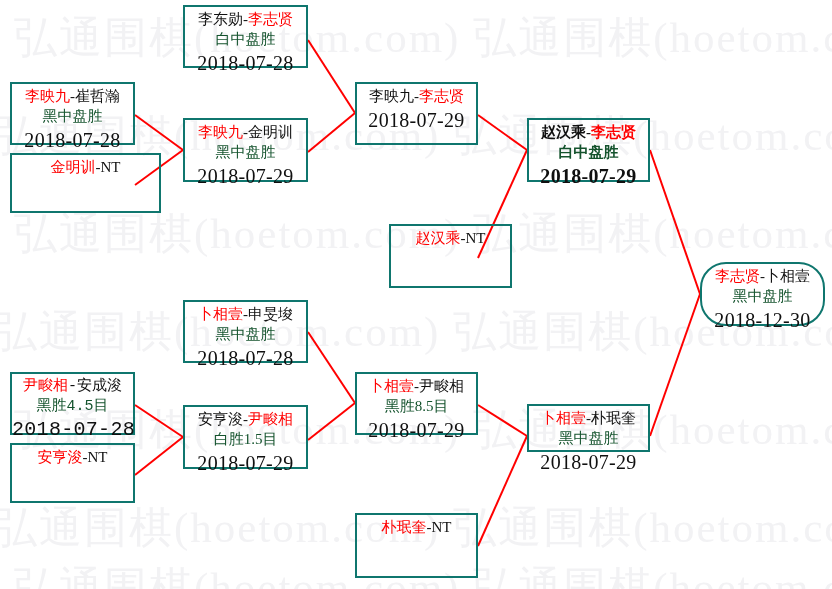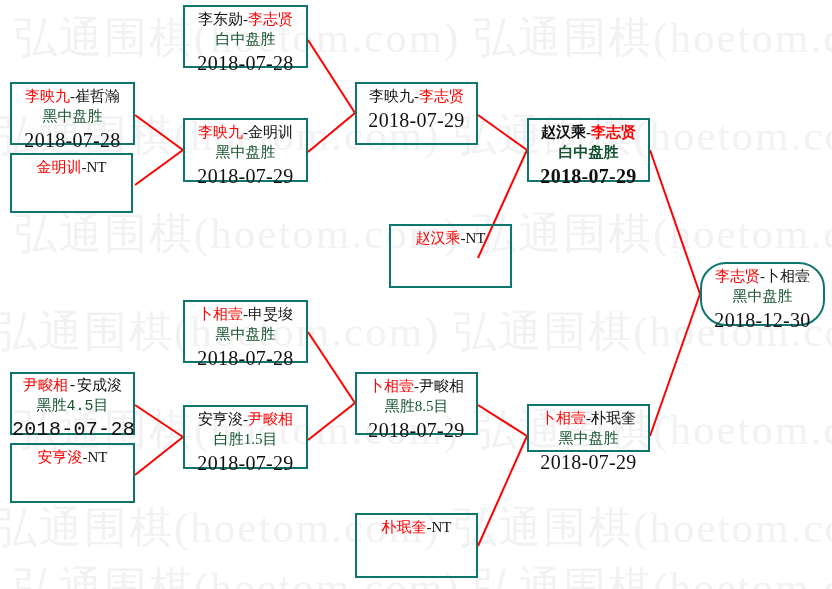--- a/index.html
+++ b/index.html
@@ -124,21 +124,21 @@
       <div class="match-box" style="left: 183px; top: 5px; width: 125px; height: 63px;">
         <div class="players"><span class="loser">李东勋</span><span class="sep">-</span><span class="winner">李志贤</span></div>
         <div class="result">白中盘胜</div>
         <div class="date">2018-07-28</div>
       </div>
       <div class="match-box" style="left: 10px; top: 82px; width: 125px; height: 63px;">
         <div class="players"><span class="winner">李映九</span><span class="sep">-</span><span class="loser">崔哲瀚</span></div>
         <div class="result">黑中盘胜</div>
         <div class="date">2018-07-28</div>
       </div>
-      <div class="match-box bye" style="left: 10px; top: 153px; width: 123px; height: 60px;">
+      <div class="match-box bye" style="left: 10px; top: 153px; width: 151px; height: 60px;">
         <div class="players"><span class="winner">金明训</span><span class="sep">-</span><span class="loser">NT</span></div>
       </div>
       <div class="match-box" style="left: 183px; top: 118px; width: 125px; height: 64px;">
         <div class="players"><span class="winner">李映九</span><span class="sep">-</span><span class="loser">金明训</span></div>
         <div class="result">黑中盘胜</div>
         <div class="date">2018-07-29</div>
       </div>
       <div class="match-box" style="left: 355px; top: 82px; width: 123px; height: 63px;">
         <div class="players"><span class="loser">李映九</span><span class="sep">-</span><span class="winner">李志贤</span></div>
         <div class="date">2018-07-29</div>

